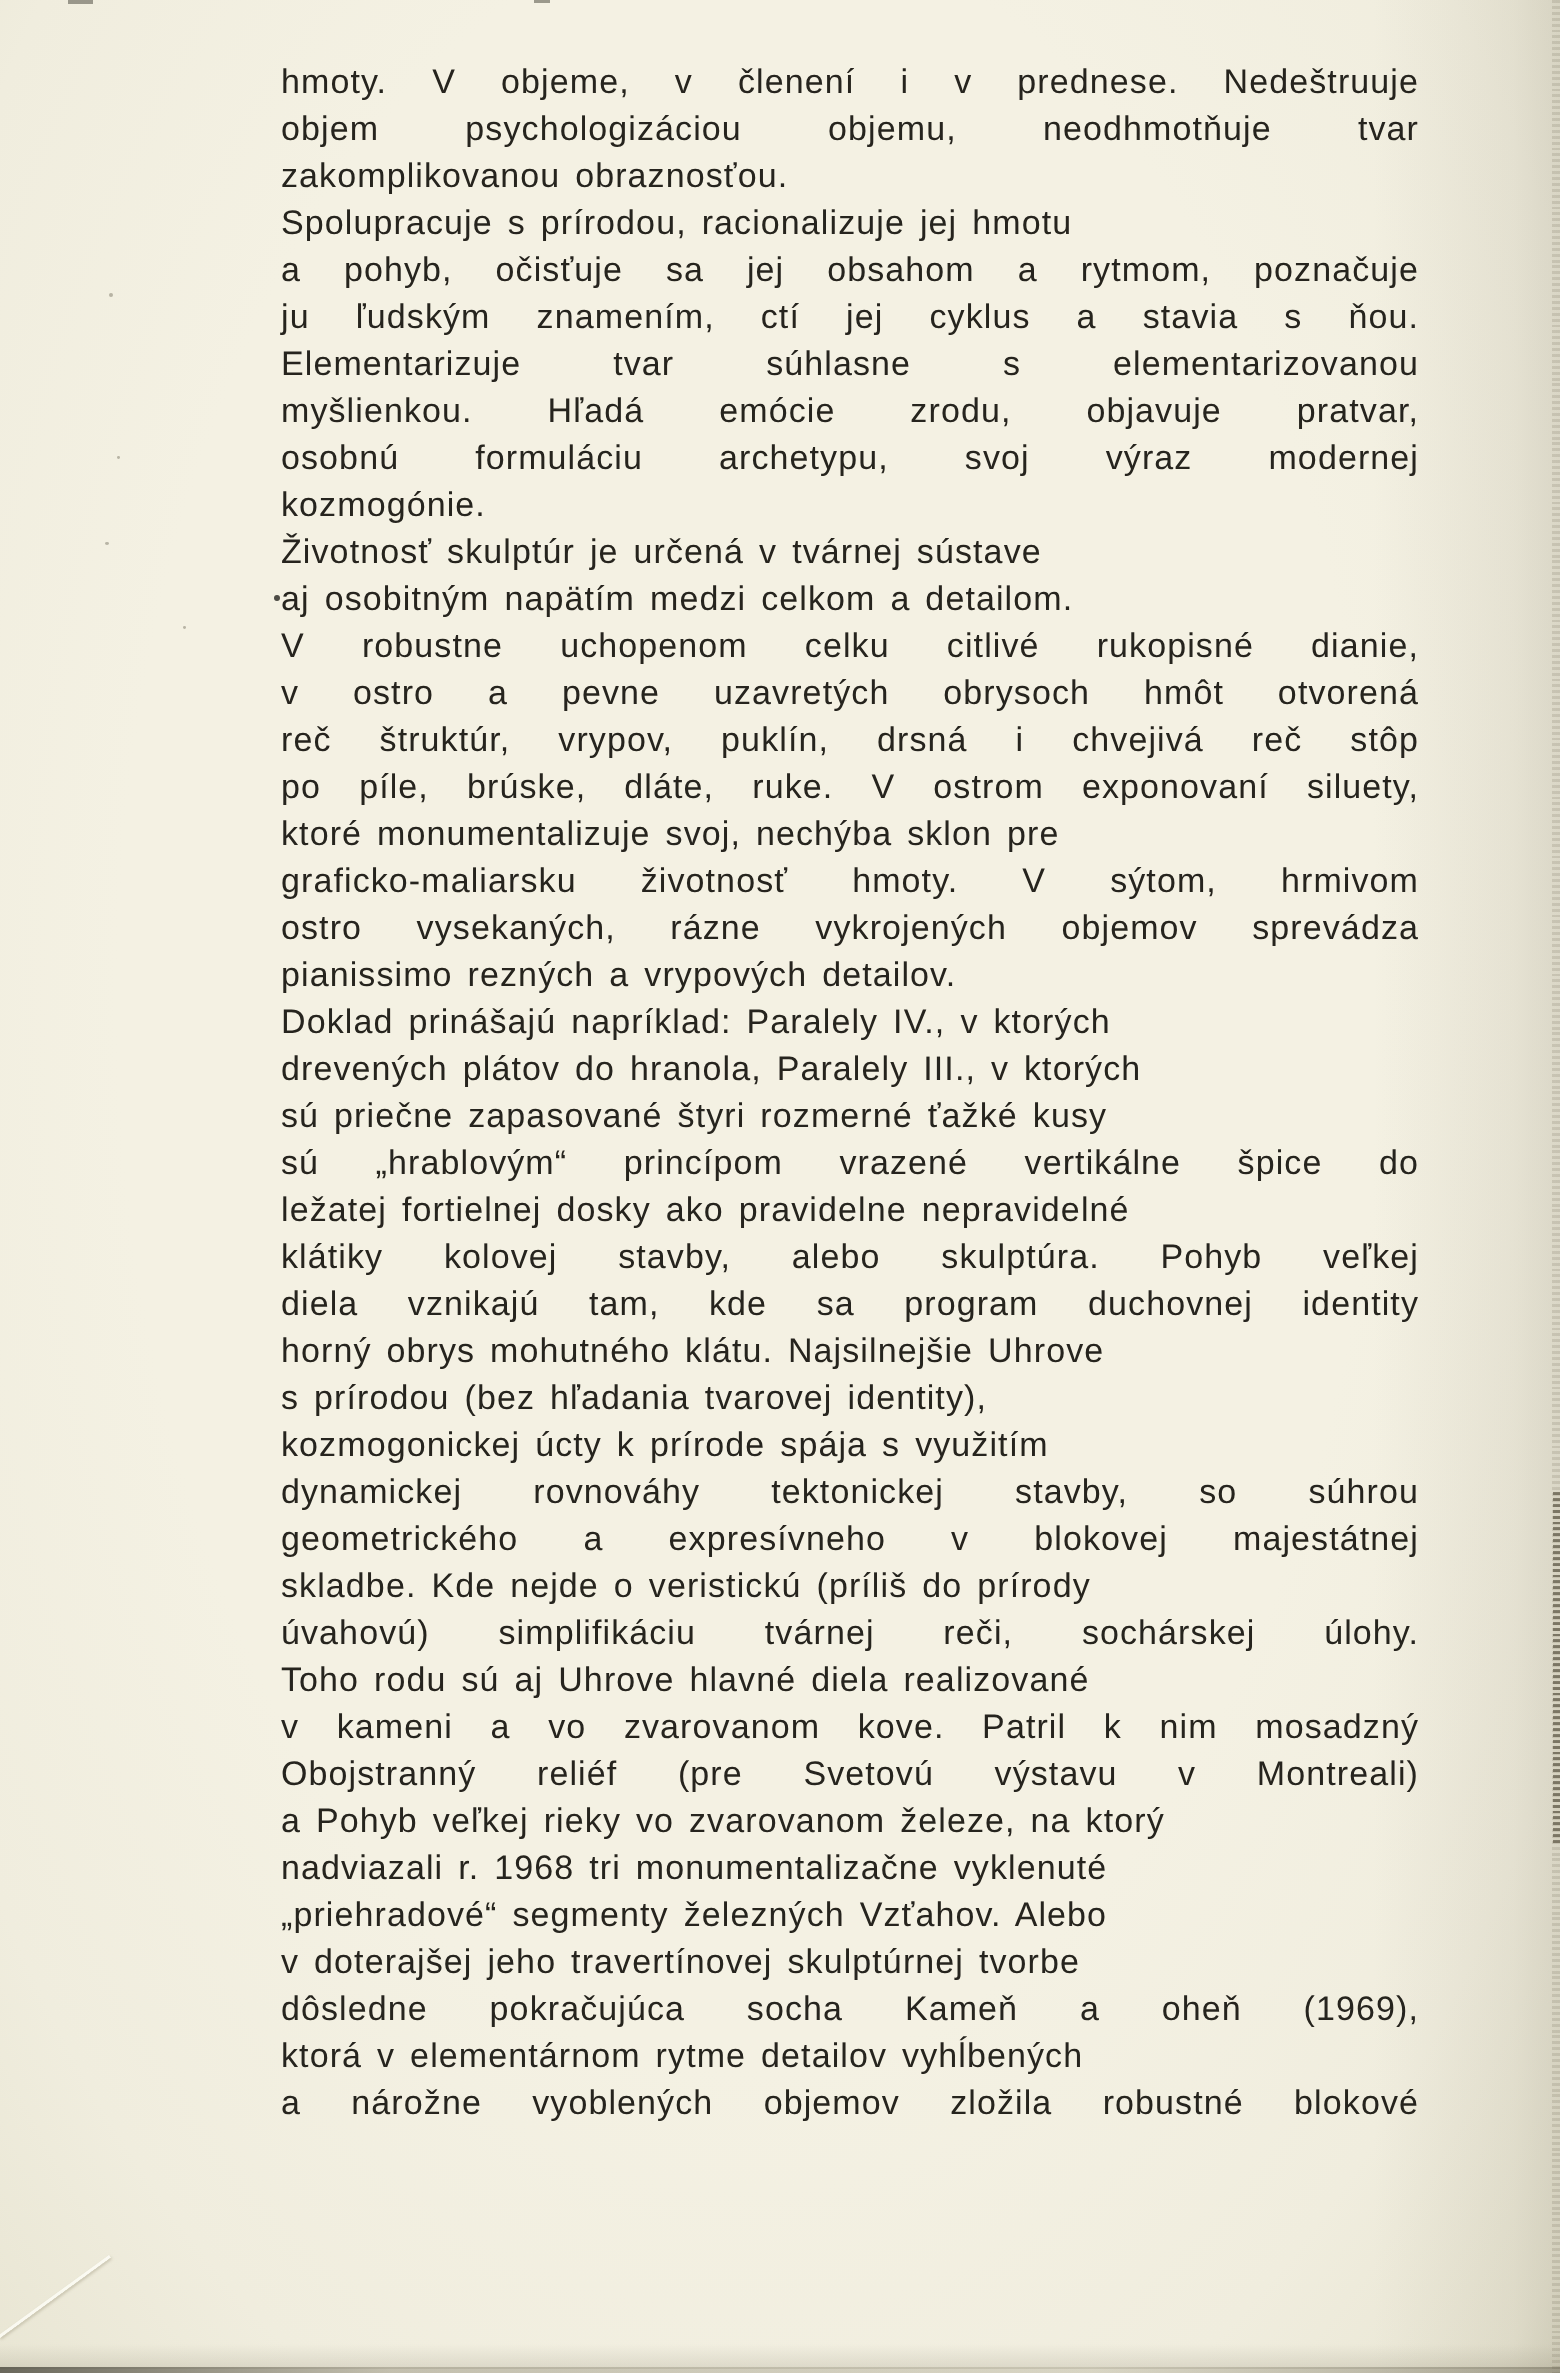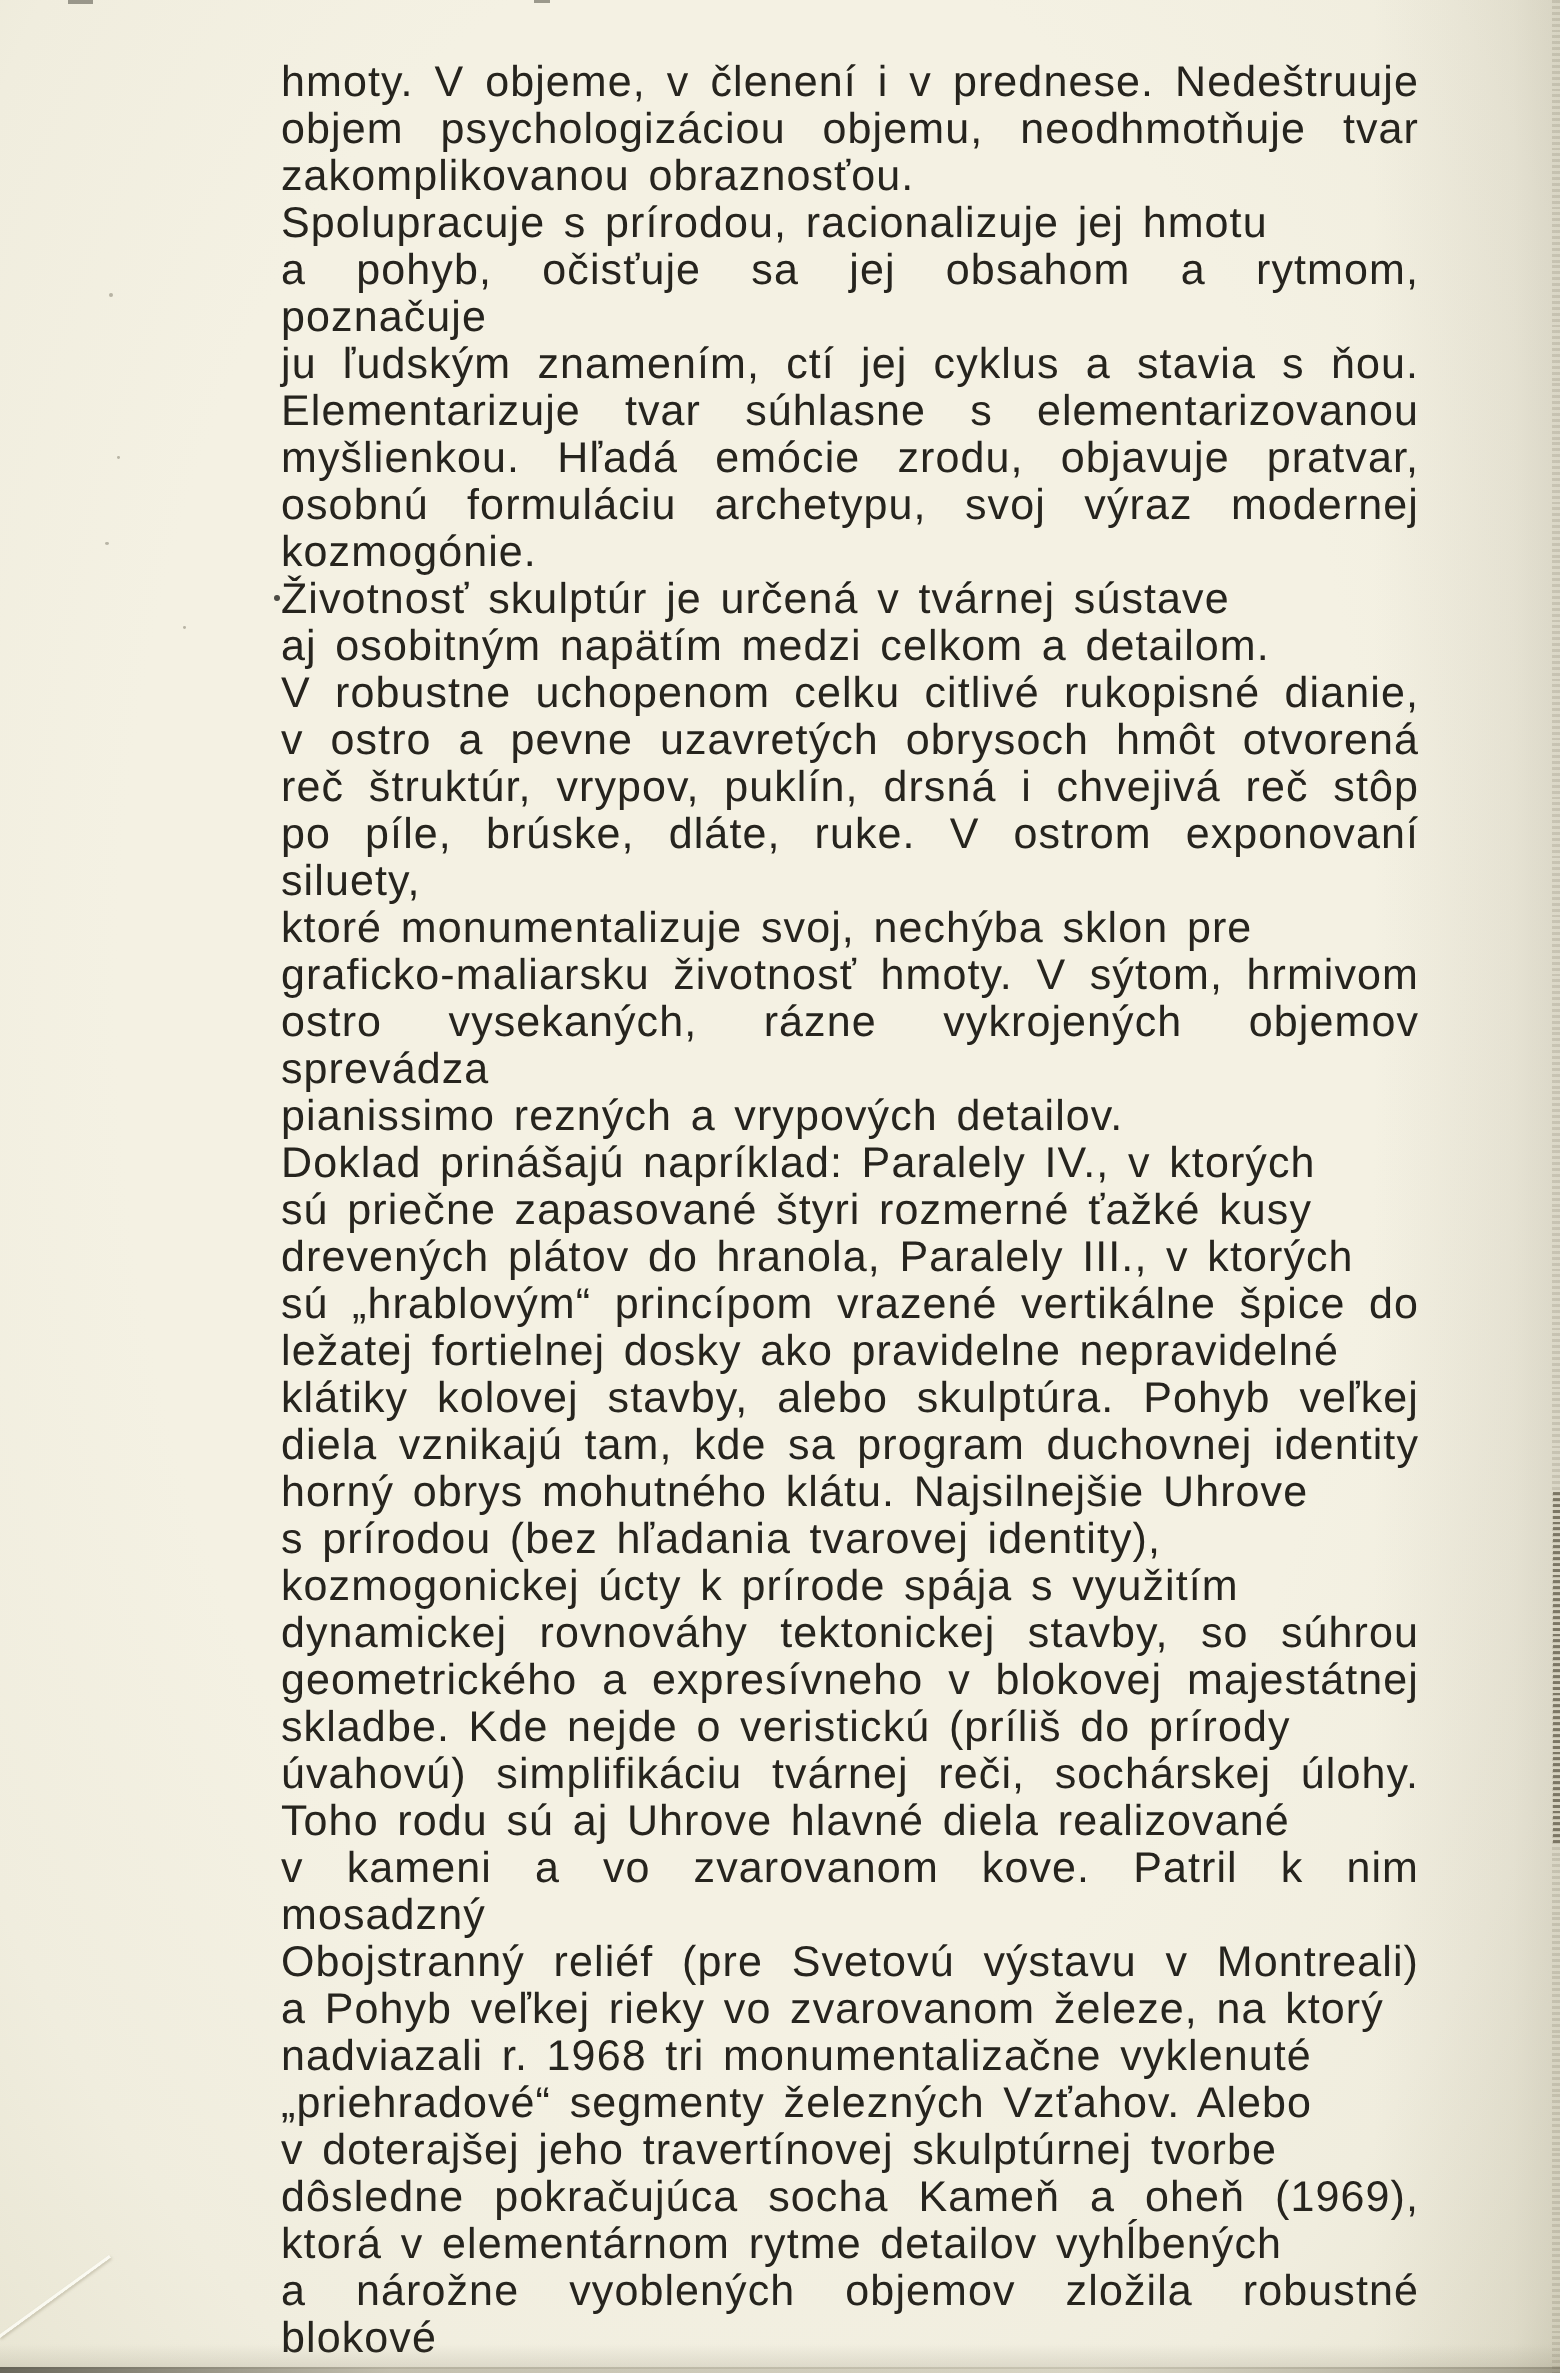--- a/index.html
+++ b/index.html
@@ -13,21 +13,21 @@
   .page{
     position:absolute;inset:0;
     background:
       linear-gradient(to right, rgba(120,112,88,0.0) 88%, rgba(120,112,88,0.10) 97%, rgba(100,94,72,0.16) 100%),
       radial-gradient(ellipse at 48% 42%, #f4f1e3 55%, #f0edde 80%, #e9e6d4 96%, #e3e0cd 100%);
   }
   .text-block{
     position:absolute;
     left:281px; top:59px;
     width:1138px;
-    font-size:43px;
+    font-size:34px;
     line-height:47px;
     letter-spacing:1.1px;
     word-spacing:0.13em;
     color:#26241e;
     text-rendering:geometricPrecision;
   }
   .line{white-space:nowrap;}
   .line.j{
     white-space:normal;
     text-align:justify;
@@ -95,22 +95,22 @@
       <div class="line">aj osobitným napätím medzi celkom a detailom.</div>
       <div class="line j">V robustne uchopenom celku citlivé rukopisné dianie,</div>
       <div class="line j">v ostro a pevne uzavretých obrysoch hmôt otvorená</div>
       <div class="line j">reč štruktúr, vrypov, puklín, drsná i chvejivá reč stôp</div>
       <div class="line j">po píle, brúske, dláte, ruke. V ostrom exponovaní siluety,</div>
       <div class="line">ktoré monumentalizuje svoj, nechýba sklon pre</div>
       <div class="line j">graficko-maliarsku životnosť hmoty. V sýtom, hrmivom</div>
       <div class="line j">ostro vysekaných, rázne vykrojených objemov sprevádza</div>
       <div class="line">pianissimo rezných a vrypových detailov.</div>
       <div class="line">Doklad prinášajú napríklad: Paralely IV., v ktorých</div>
+      <div class="line">drevených plátov do hranola, Paralely III., v ktorých</div>
       <div class="line">sú priečne zapasované štyri rozmerné ťažké kusy</div>
-      <div class="line">drevených plátov do hranola, Paralely III., v ktorých</div>
       <div class="line j">sú „hrablovým“ princípom vrazené vertikálne špice do</div>
       <div class="line">ležatej fortielnej dosky ako pravidelne nepravidelné</div>
       <div class="line j">klátiky kolovej stavby, alebo skulptúra. Pohyb veľkej</div>
       <div class="line j">diela vznikajú tam, kde sa program duchovnej identity</div>
       <div class="line">horný obrys mohutného klátu. Najsilnejšie Uhrove</div>
       <div class="line">s prírodou (bez hľadania tvarovej identity),</div>
       <div class="line">kozmogonickej úcty k prírode spája s využitím</div>
       <div class="line j">dynamickej rovnováhy tektonickej stavby, so súhrou</div>
       <div class="line j">geometrického a expresívneho v blokovej majestátnej</div>
       <div class="line">skladbe. Kde nejde o veristickú (príliš do prírody</div>

